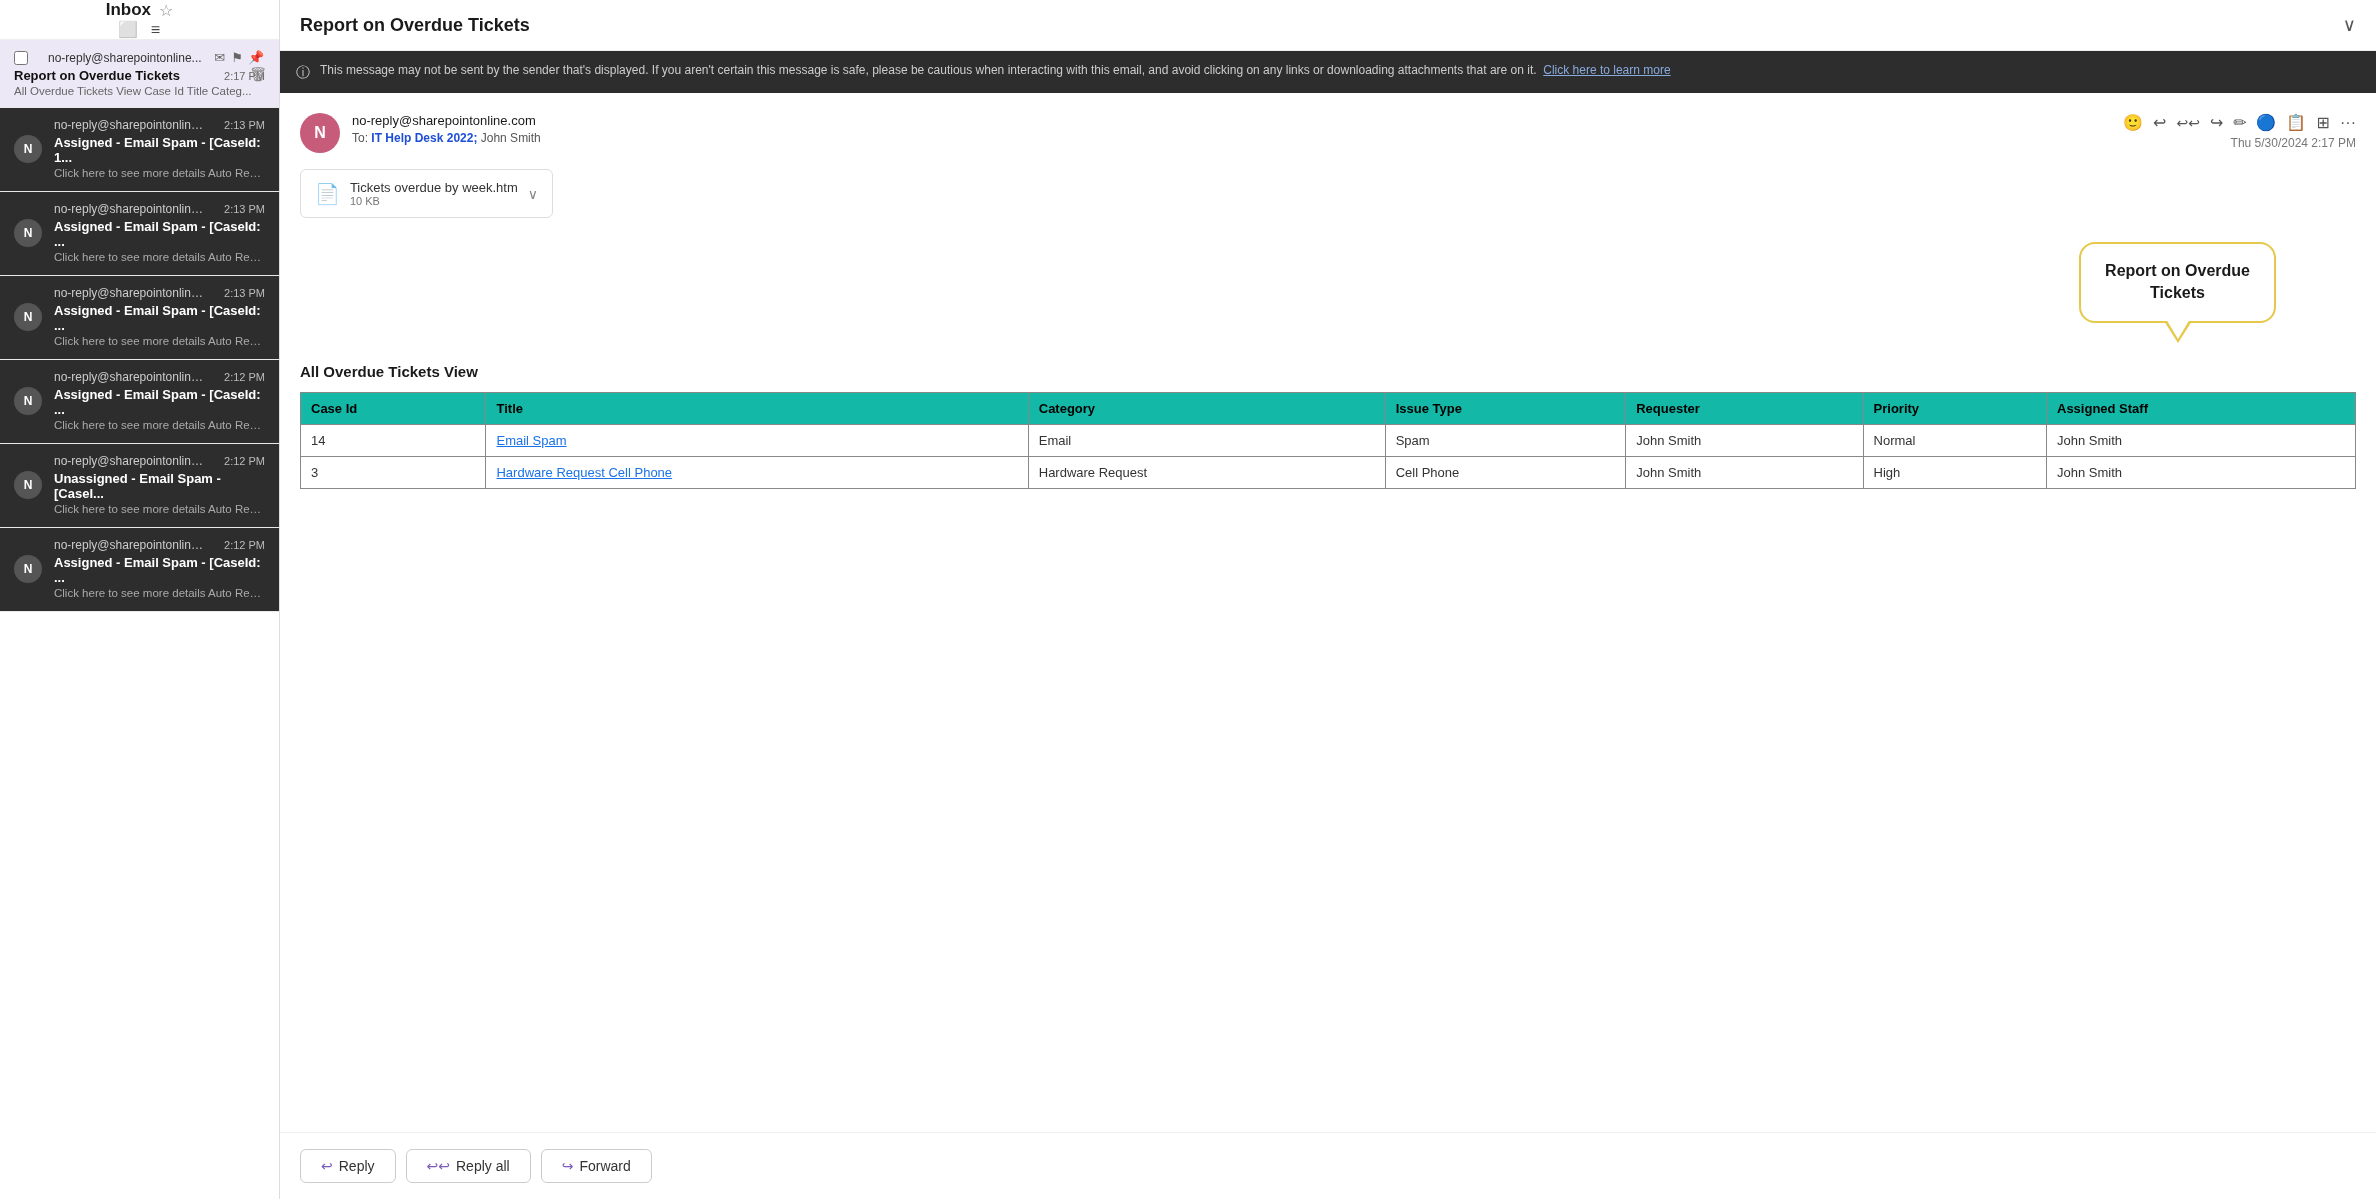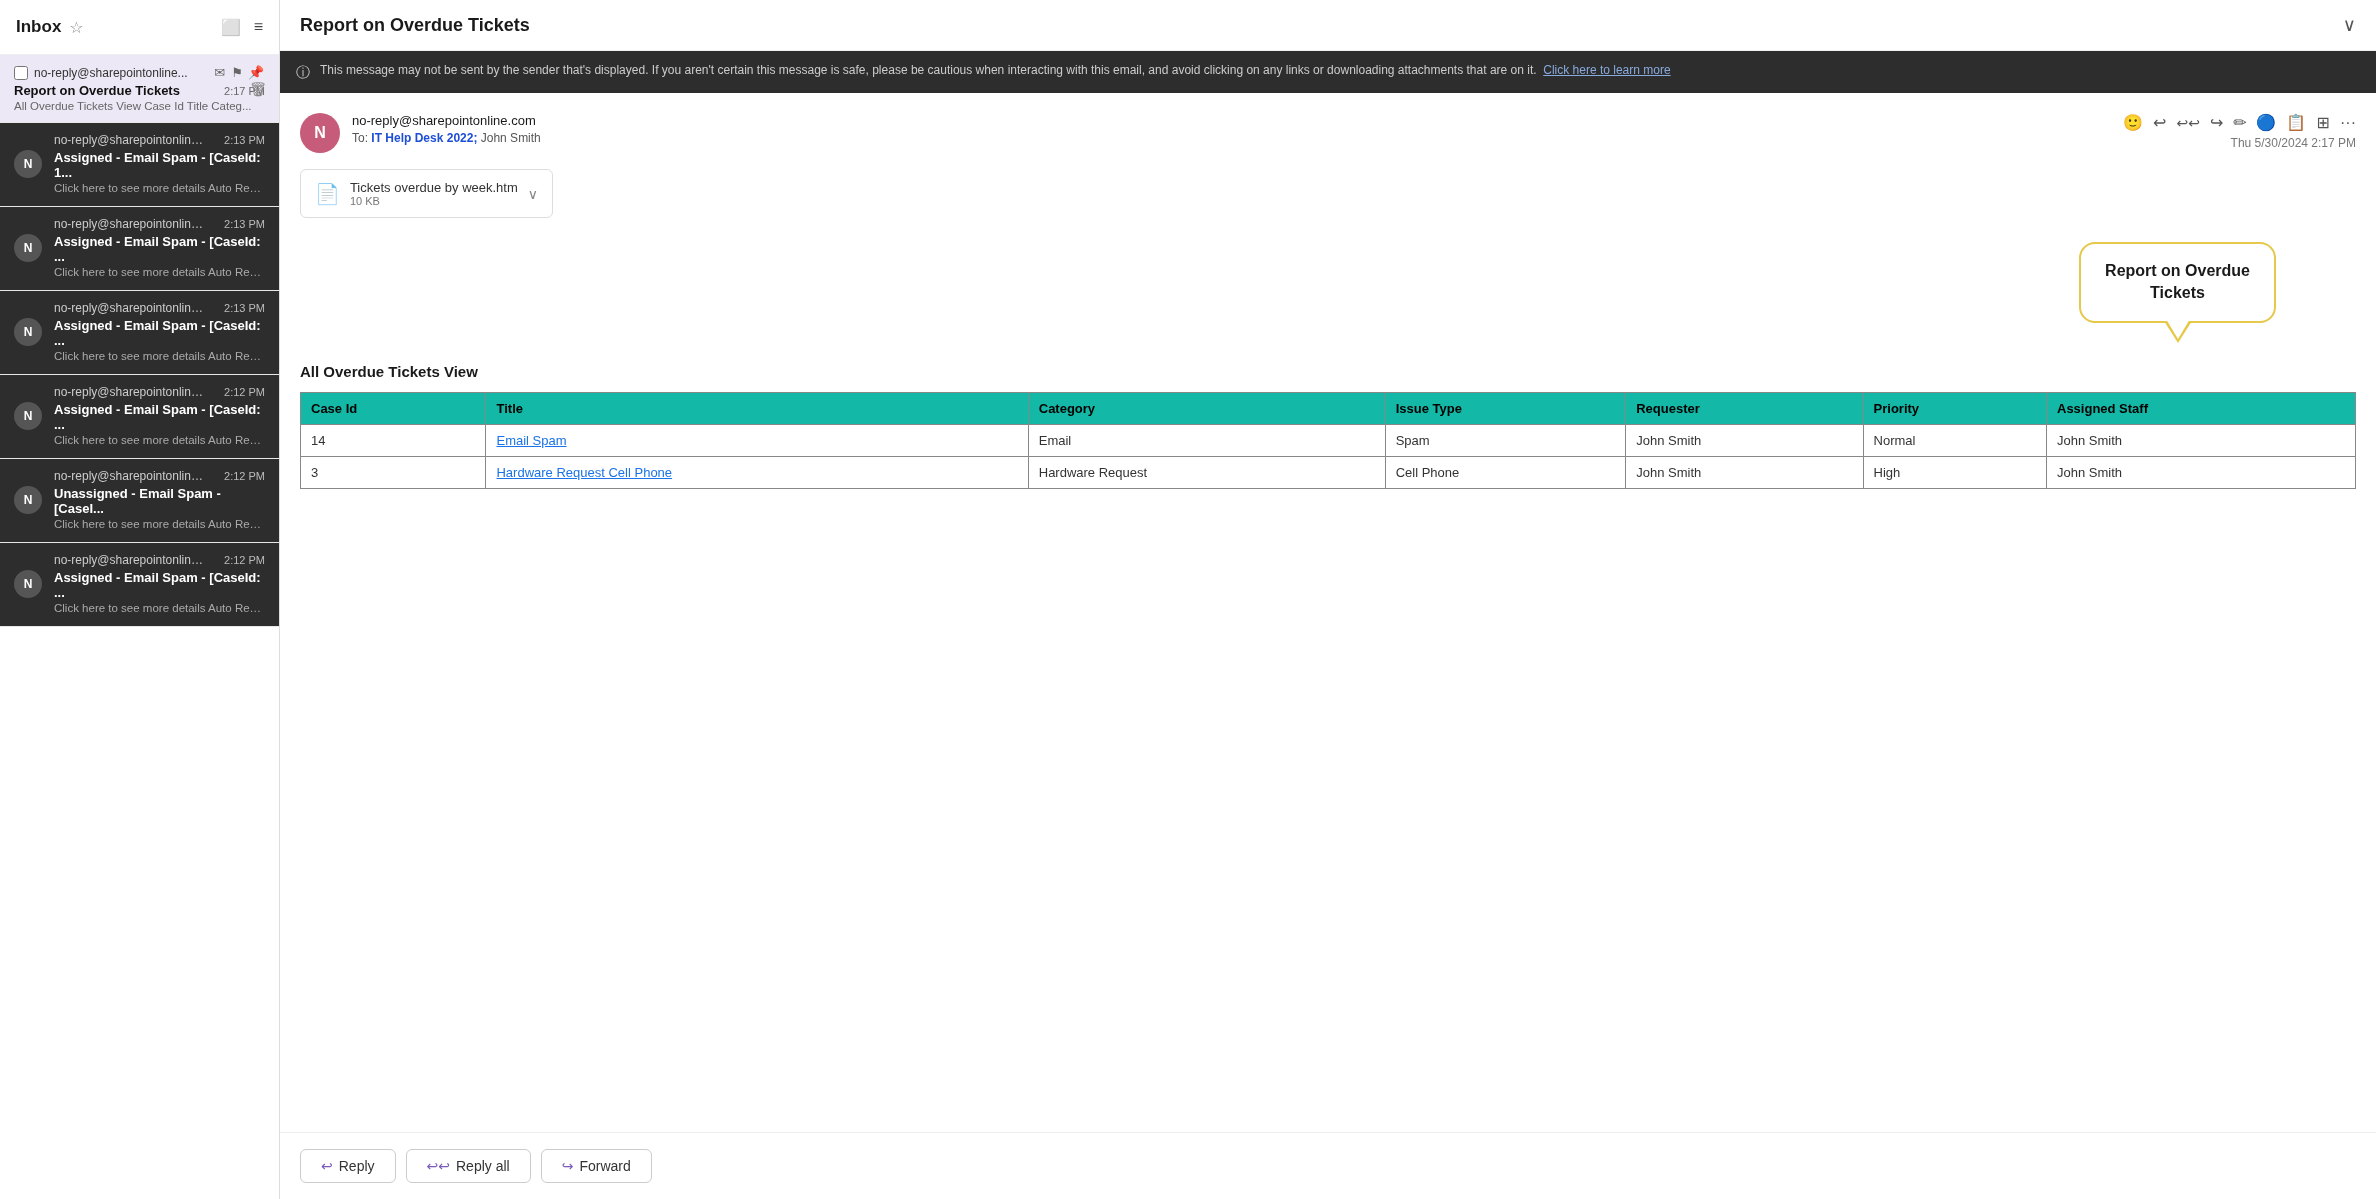--- a/index.html
+++ b/index.html
@@ -13,22 +13,23 @@
       border-right: 1px solid #ddd;
       display: flex;
       flex-direction: column;
       height: 100%;
       overflow: hidden;
     }
     .inbox-header {
       display: flex;
       align-items: center;
       justify-content: space-between;
-      padding: 17px 16px;
+      padding: 0 16px;
       border-bottom: 1px solid #eee;
+      flex-direction: column;
     }
     .inbox-title-group {
       display: flex;
       align-items: center;
       gap: 8px;
     }
     .inbox-title {
       font-size: 17px;
       font-weight: 600;
       color: #1a1a1a;
@@ -398,21 +399,21 @@
     <div class="inbox-header-icons">
       <span class="inbox-header-icon">⬜</span>
       <span class="inbox-header-icon">≡</span>
     </div>
   </div>
 
   <div class="email-list">
 
     <div class="email-item selected">
       <div class="email-item-header">
-        <div style="display:flex; align-items:center; gap:6px; flex:1; min-width:0;">
+        <div style="display:flex; align-items:center; gap:20px; flex:1; min-width:0;">
           <input type="checkbox" style="width: 14px; height: 14px; flex-shrink: 0;">
           <span class="email-sender">no-reply@sharepointonline...</span>
         </div>
         <div class="email-icons">
           <span class="email-icon-small">✉</span>
           <span class="email-icon-small">⚑</span>
           <span class="email-icon-small">📌</span>
         </div>
       </div>
       <div class="email-subject-row">

